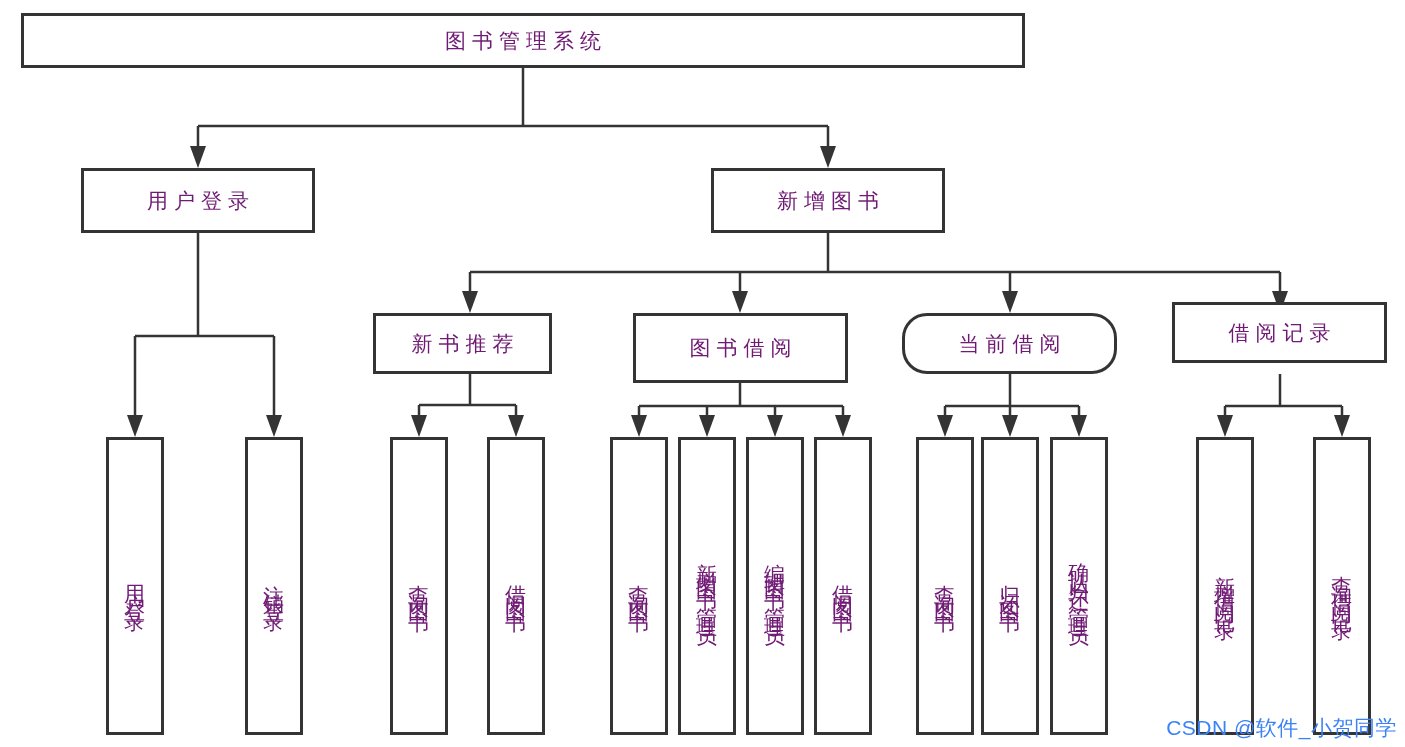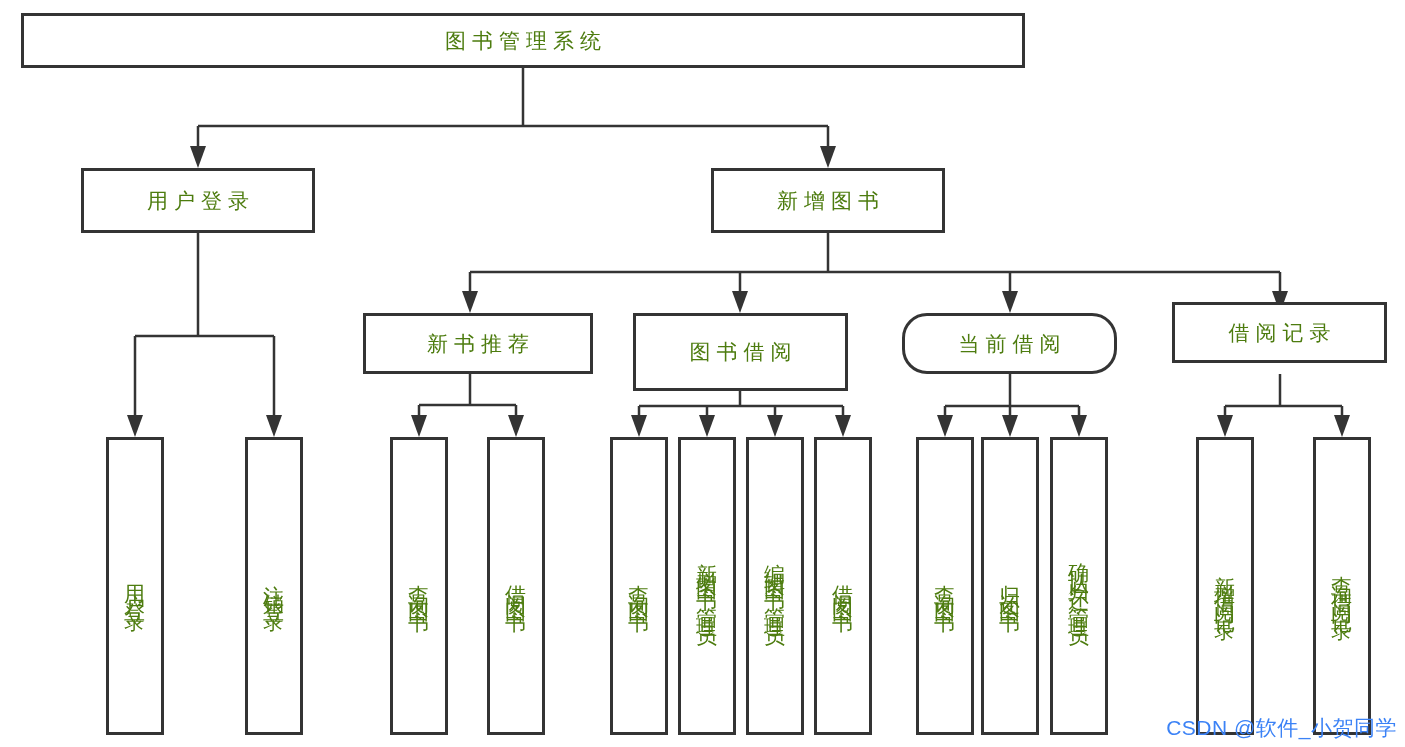--- a/index.html
+++ b/index.html
@@ -24,21 +24,21 @@
     pointer-events: none;
   }
   .node {
     position: absolute;
     box-sizing: border-box;
     border: 3px solid #343434;
     background: #ffffff;
     display: flex;
     align-items: center;
     justify-content: center;
-    color: #4d7c0f;
+    color: #701a75;
     font-size: 21px;
     letter-spacing: 6px;
     text-indent: 6px; 
     white-space: nowrap;
     z-index: 1;
   }
   .node.leaf {
     writing-mode: vertical-rl;
     text-orientation: mixed;
     letter-spacing: 9px;
@@ -113,22 +113,22 @@
       <polygon points="1217,415 1233,415 1225,437"></polygon>
       <polygon points="1334,415 1350,415 1342,437"></polygon>
     </g>
   </svg>
 
   <div class="node" style="left:21px; top:13px; width:1004px; height:55px;">图书管理系统</div>
 
   <div class="node" style="left:81px; top:168px; width:234px; height:65px;">用户登录</div>
   <div class="node" style="left:711px; top:168px; width:234px; height:65px;">新增图书</div>
 
-  <div class="node" style="left:363px; top:313px; width:230px; height:61px;">新书推荐</div>
-  <div class="node" style="left:633px; top:313px; width:215px; height:78px;">图书借阅</div>
+  <div class="node" style="left:373px; top:313px; width:179px; height:61px;">新书推荐</div>
+  <div class="node" style="left:633px; top:313px; width:215px; height:70px;">图书借阅</div>
   <div class="node" style="left:902px; top:313px; width:215px; height:61px;border-radius:25px;">当前借阅</div>
   <div class="node" style="left:1172px; top:302px; width:215px; height:61px;">借阅记录</div>
 
   <div class="node leaf" style="left:106px; top:437px; width:58px; height:298px;">用户登录</div>
   <div class="node leaf" style="left:245px; top:437px; width:58px; height:298px;">注销登录</div>
 
   <div class="node leaf" style="left:390px; top:437px; width:58px; height:298px;">查询图书</div>
   <div class="node leaf" style="left:487px; top:437px; width:58px; height:298px;">借阅图书</div>
 
   <div class="node leaf" style="left:610px; top:437px; width:58px; height:298px;">查询图书</div>

